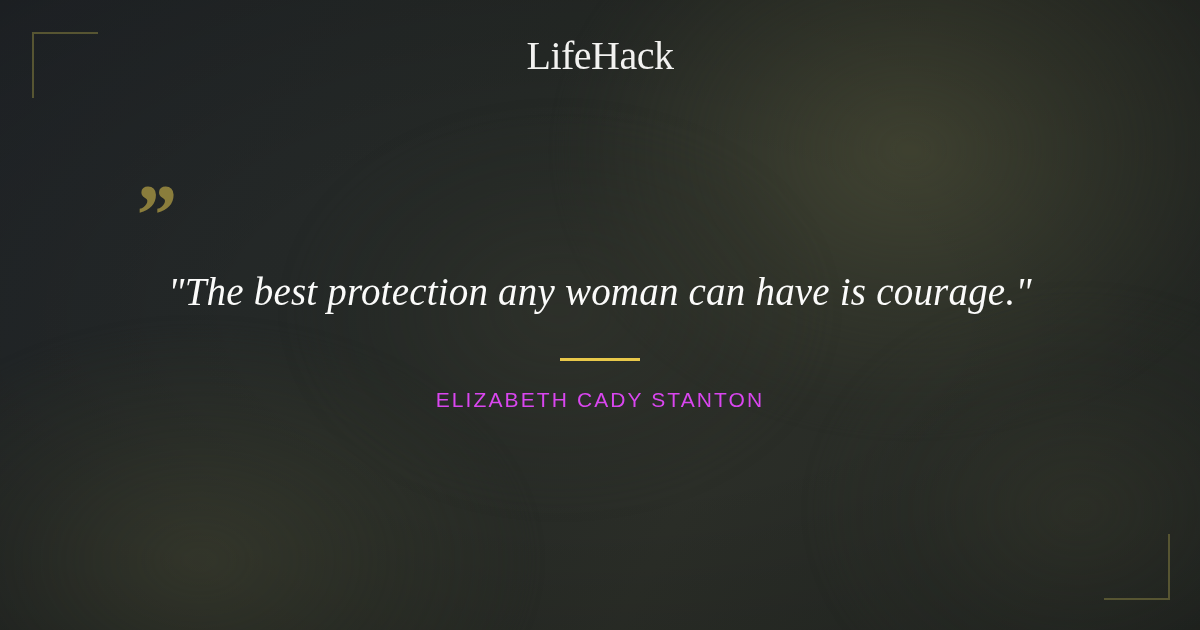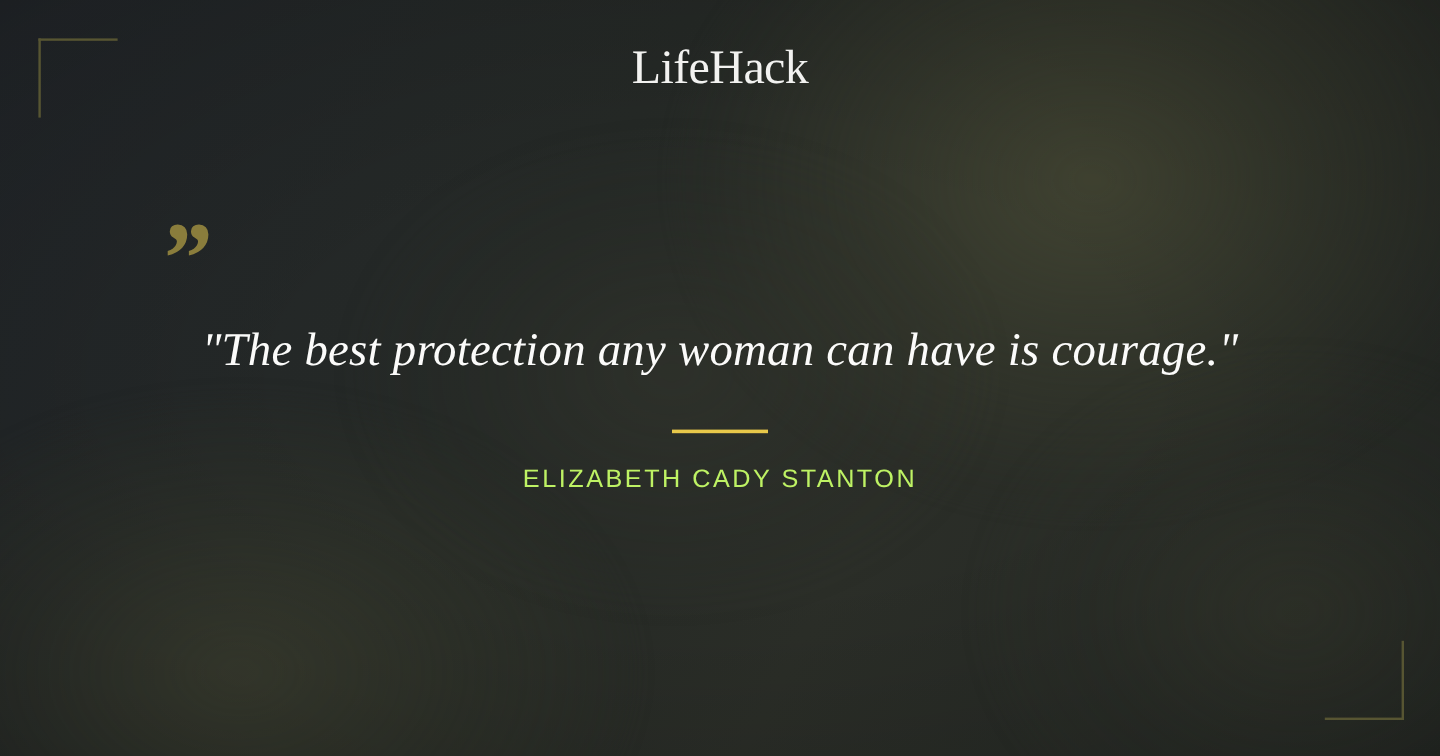--- a/index.html
+++ b/index.html
@@ -157,21 +157,21 @@
   .attribution {
     position: absolute;
     left: 0;
     top: 388px;
     width: 1200px;
     text-align: center;
     font-family: "Liberation Sans", sans-serif;
     font-size: 21px;
     font-weight: 400;
     letter-spacing: 2.1px;
-    color: #bef264;
+    color: #d946ef;
     text-transform: uppercase;
   }
 </style>
 </head>
 <body>
 
 <div class="card">
 
   <div class="bg-base"></div>
   <div class="glow glow-a"></div>

